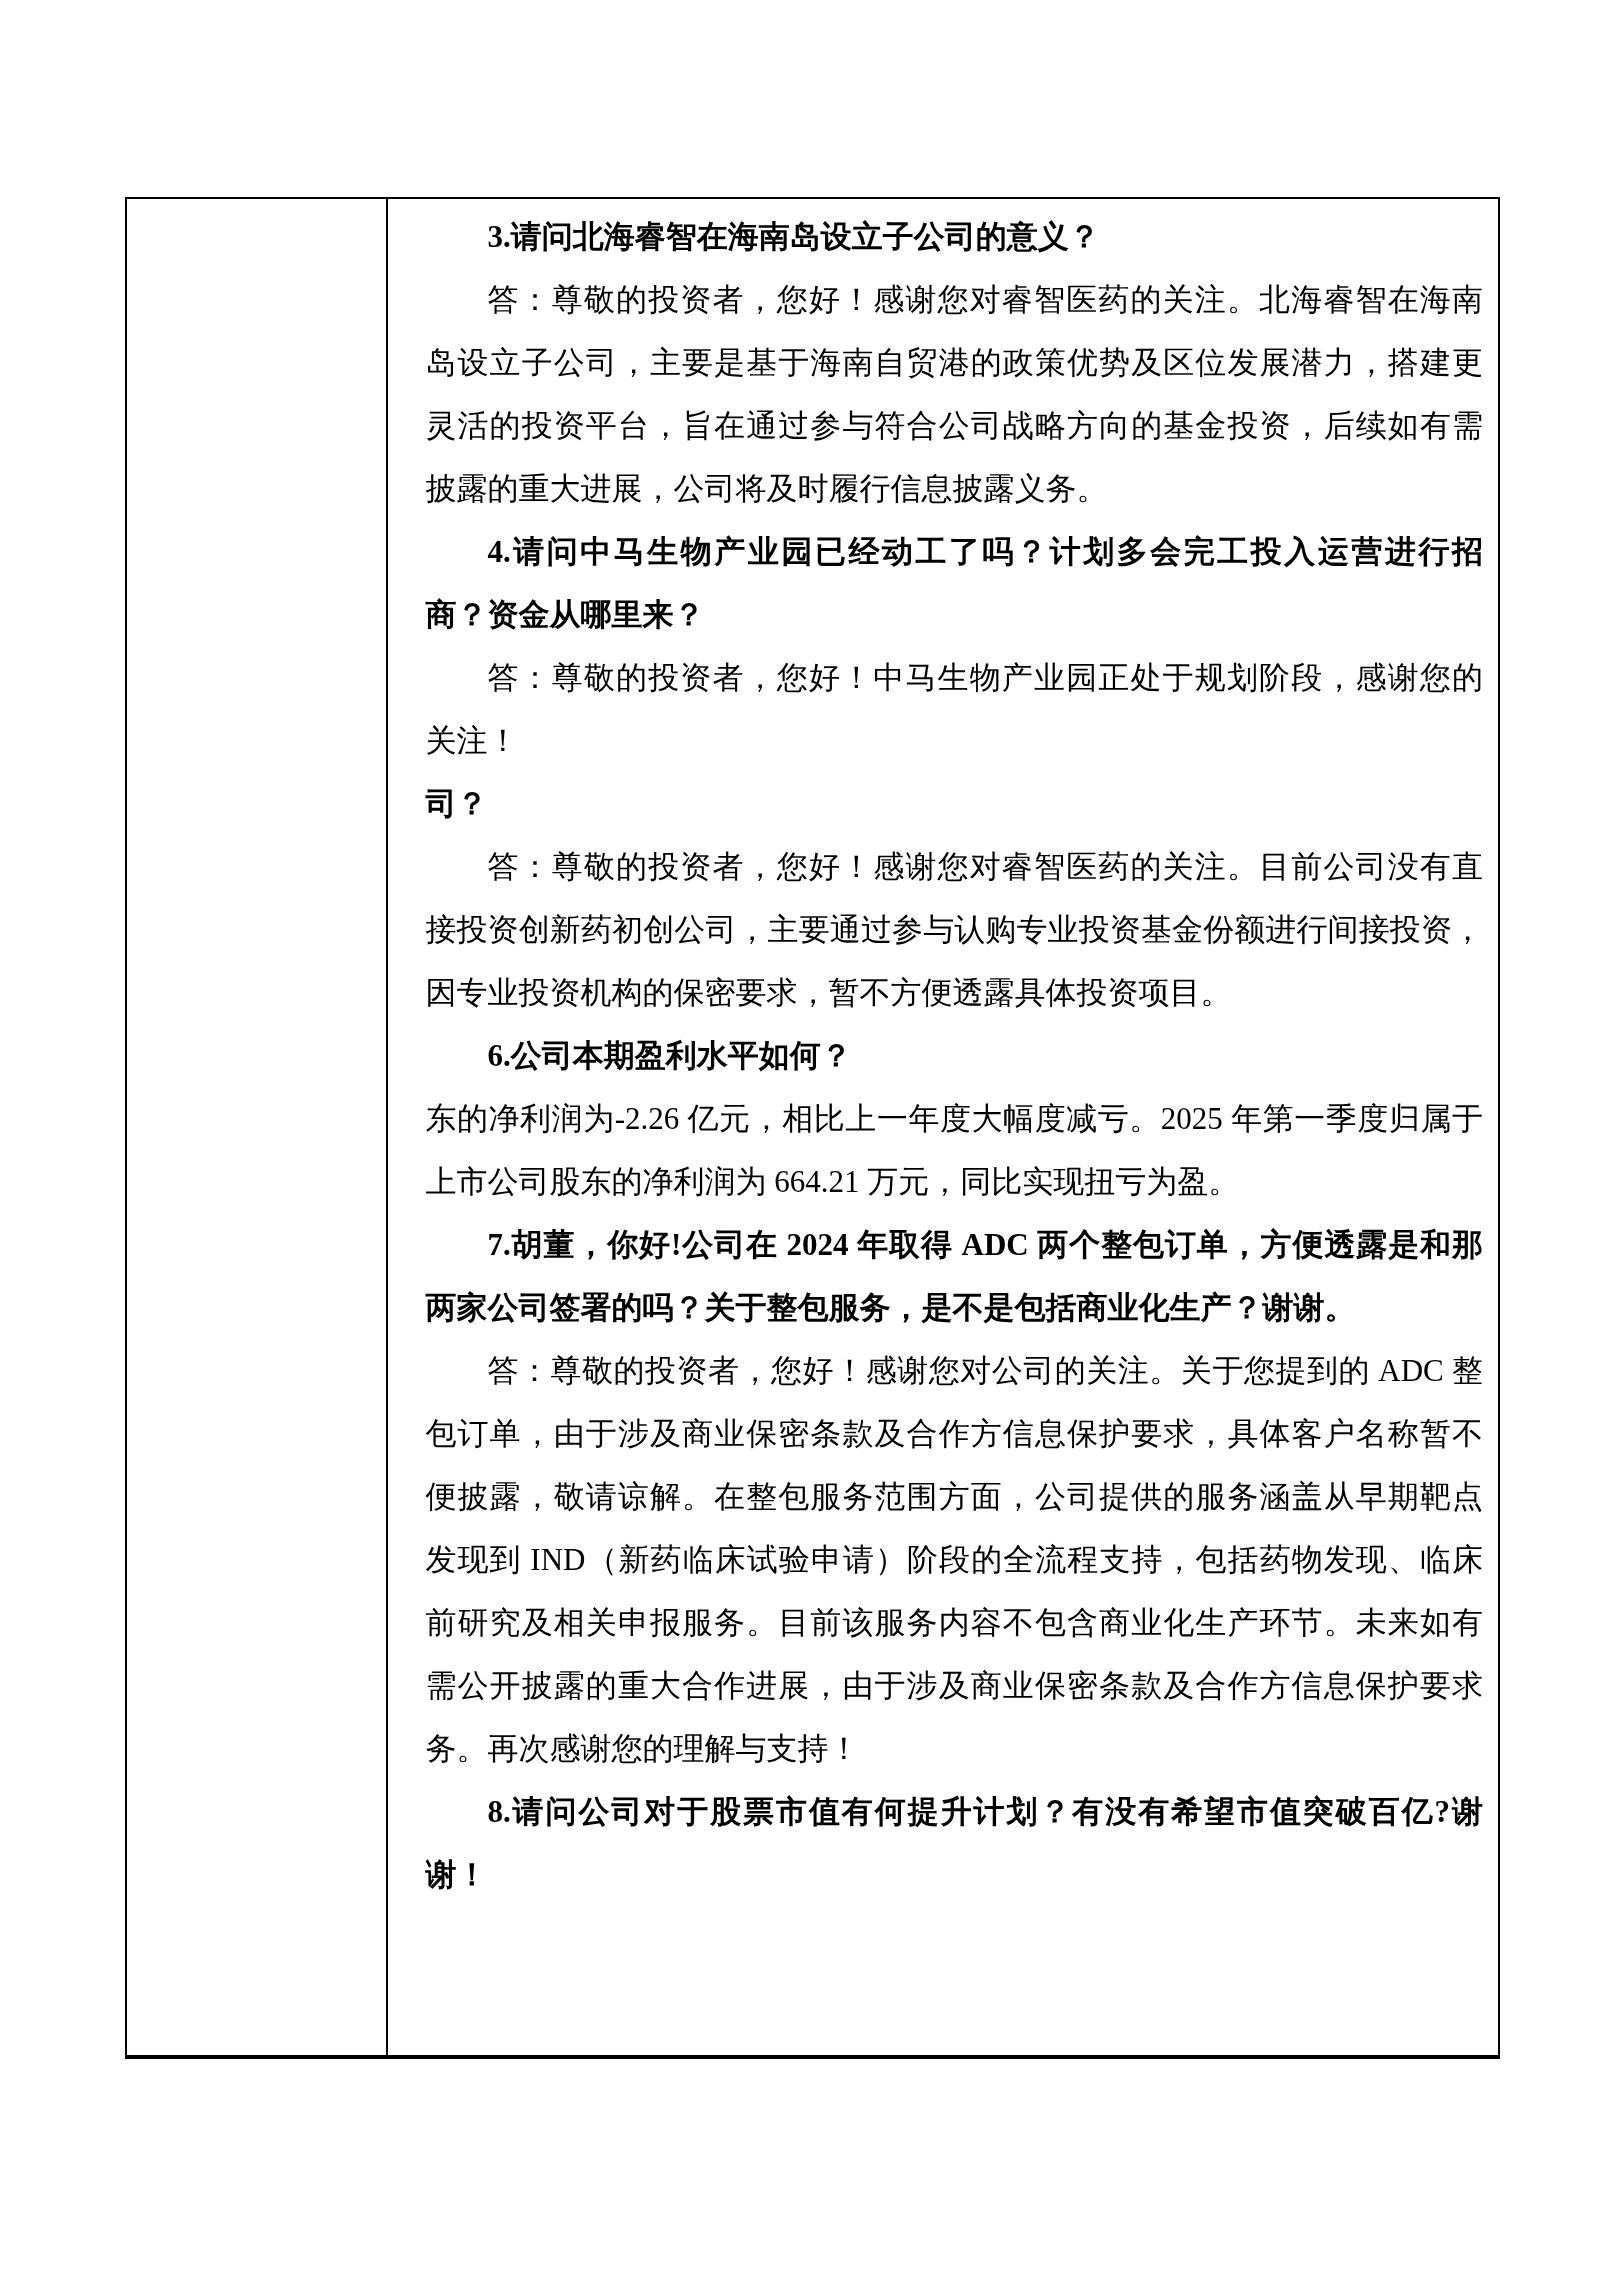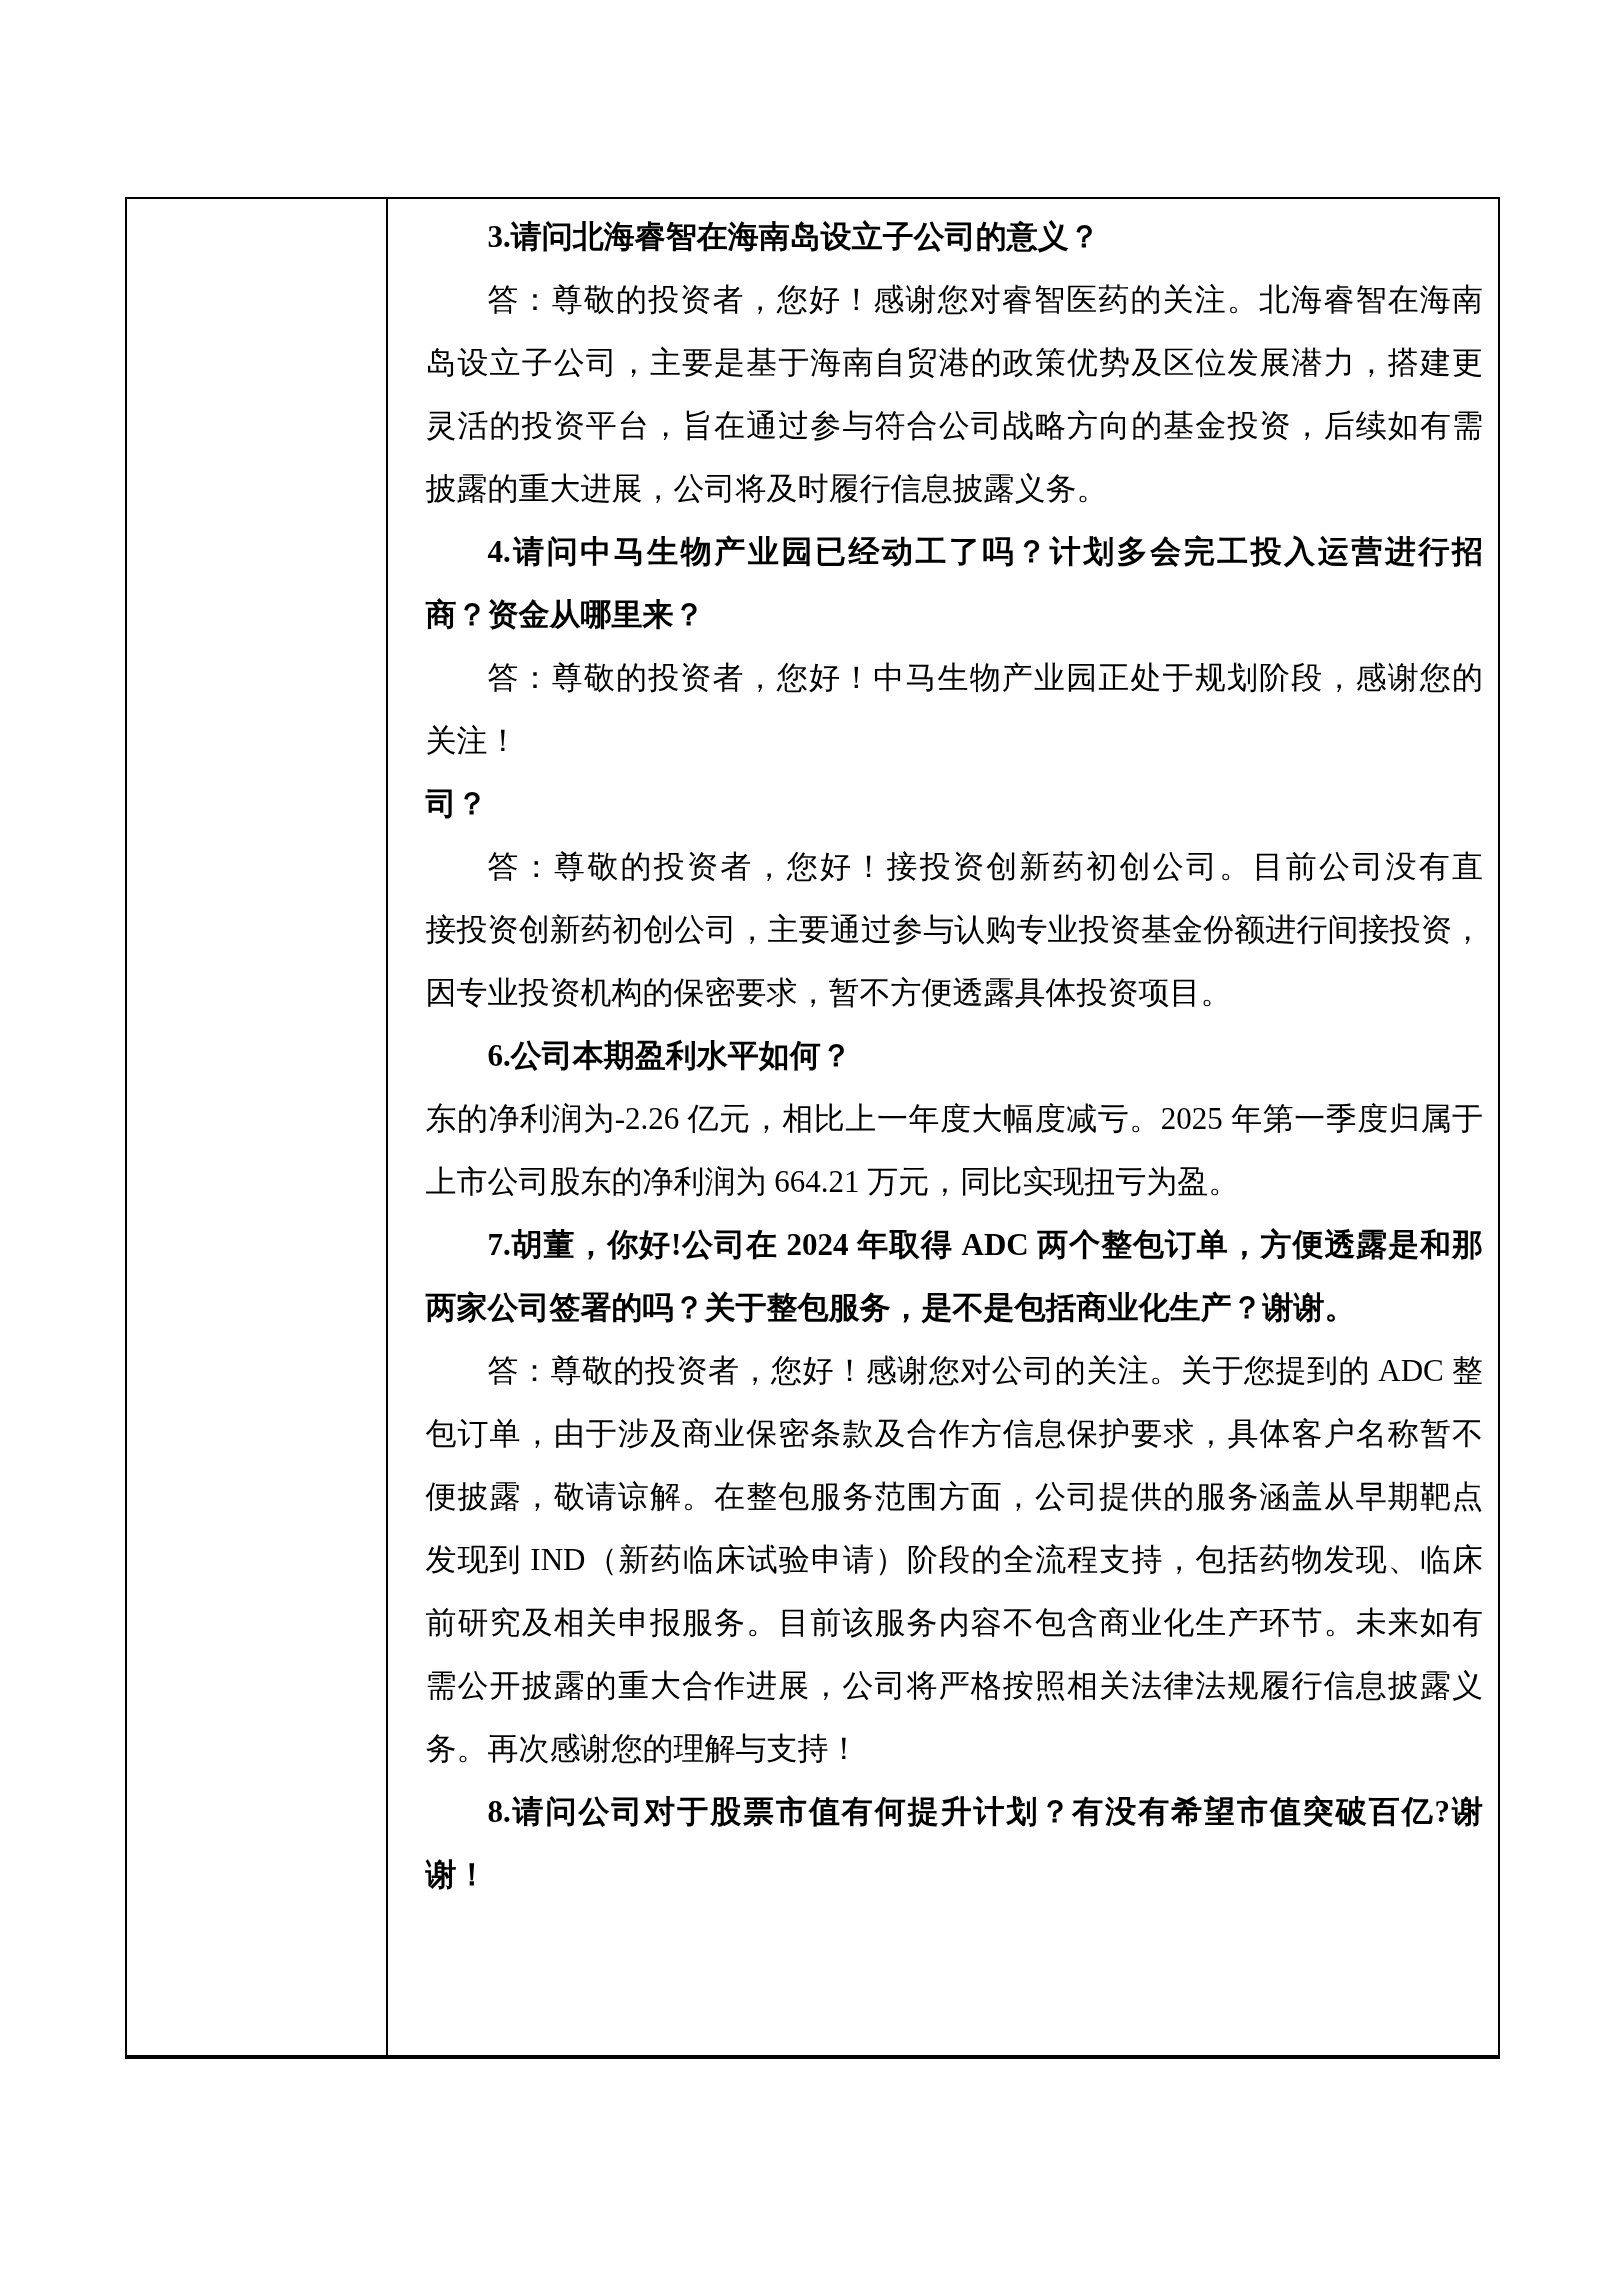--- a/index.html
+++ b/index.html
@@ -62,33 +62,33 @@
         <div class="line bold indent end">3.请问北海睿智在海南岛设立子公司的意义？</div>
         <div class="line indent">答：尊敬的投资者，您好！感谢您对睿智医药的关注。北海睿智在海南</div>
         <div class="line">岛设立子公司，主要是基于海南自贸港的政策优势及区位发展潜力，搭建更</div>
         <div class="line">灵活的投资平台，旨在通过参与符合公司战略方向的基金投资，后续如有需</div>
         <div class="line end">披露的重大进展，公司将及时履行信息披露义务。</div>
         <div class="line bold indent">4.请问中马生物产业园已经动工了吗？计划多会完工投入运营进行招</div>
         <div class="line bold end">商？资金从哪里来？</div>
         <div class="line indent">答：尊敬的投资者，您好！中马生物产业园正处于规划阶段，感谢您的</div>
         <div class="line end">关注！</div>
         <div class="line bold end">司？</div>
-        <div class="line indent">答：尊敬的投资者，您好！接投资创新药初创公司。目前公司没有直</div>
+        <div class="line indent">答：尊敬的投资者，您好！感谢您对睿智医药的关注。目前公司没有直</div>
         <div class="line">接投资创新药初创公司，主要通过参与认购专业投资基金份额进行间接投资，</div>
         <div class="line end">因专业投资机构的保密要求，暂不方便透露具体投资项目。</div>
         <div class="line bold indent end">6.公司本期盈利水平如何？</div>
         <div class="line">东的净利润为-2.26 亿元，相比上一年度大幅度减亏。2025 年第一季度归属于</div>
         <div class="line end">上市公司股东的净利润为 664.21 万元，同比实现扭亏为盈。</div>
         <div class="line bold indent">7.胡董，你好!公司在 2024 年取得 ADC 两个整包订单，方便透露是和那</div>
         <div class="line bold end">两家公司签署的吗？关于整包服务，是不是包括商业化生产？谢谢。</div>
         <div class="line indent">答：尊敬的投资者，您好！感谢您对公司的关注。关于您提到的 ADC 整</div>
         <div class="line">包订单，由于涉及商业保密条款及合作方信息保护要求，具体客户名称暂不</div>
         <div class="line">便披露，敬请谅解。在整包服务范围方面，公司提供的服务涵盖从早期靶点</div>
         <div class="line">发现到 IND（新药临床试验申请）阶段的全流程支持，包括药物发现、临床</div>
         <div class="line">前研究及相关申报服务。目前该服务内容不包含商业化生产环节。未来如有</div>
-        <div class="line">需公开披露的重大合作进展，公司将严格按照相关法律法规履行信息披露义</div>
+        <div class="line">需公开披露的重大合作进展，由于涉及商业保密条款及合作方信息保护要求</div>
         <div class="line end">务。再次感谢您的理解与支持！</div>
         <div class="line bold indent">8.请问公司对于股票市值有何提升计划？有没有希望市值突破百亿?谢</div>
         <div class="line bold end">谢！</div>
       </div>
   </div>
 </div>
 
 
 </body></html>

